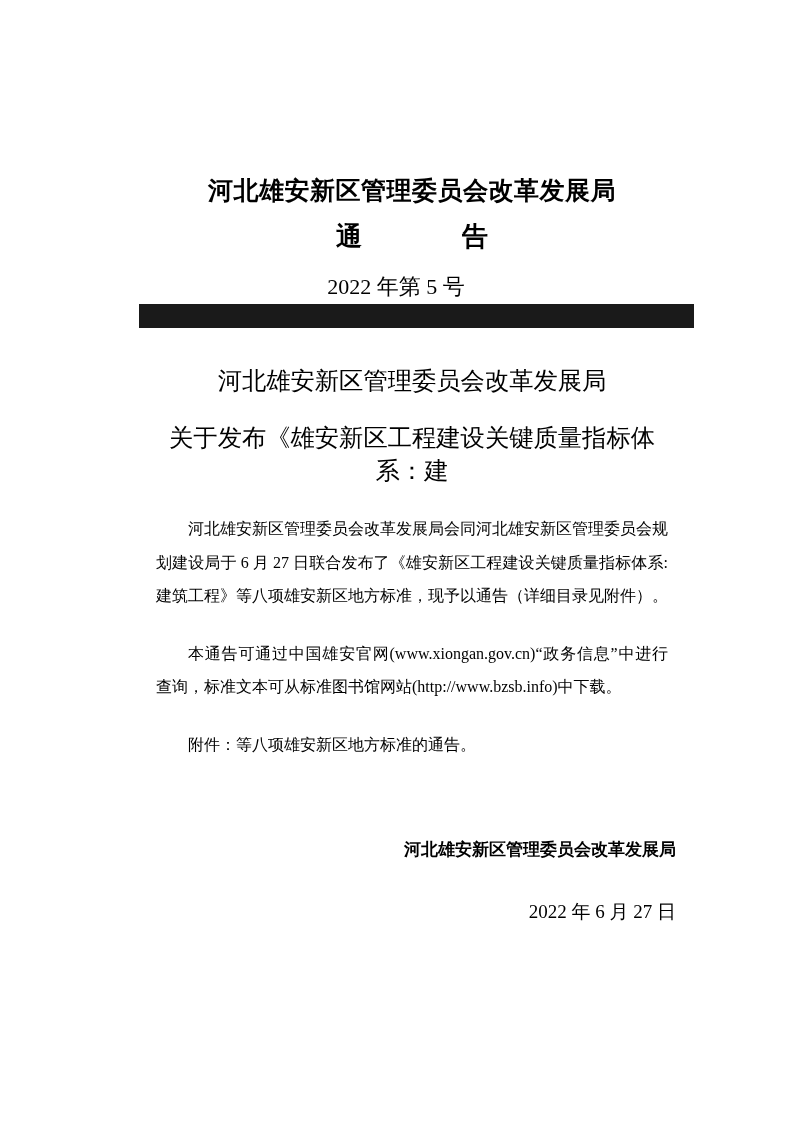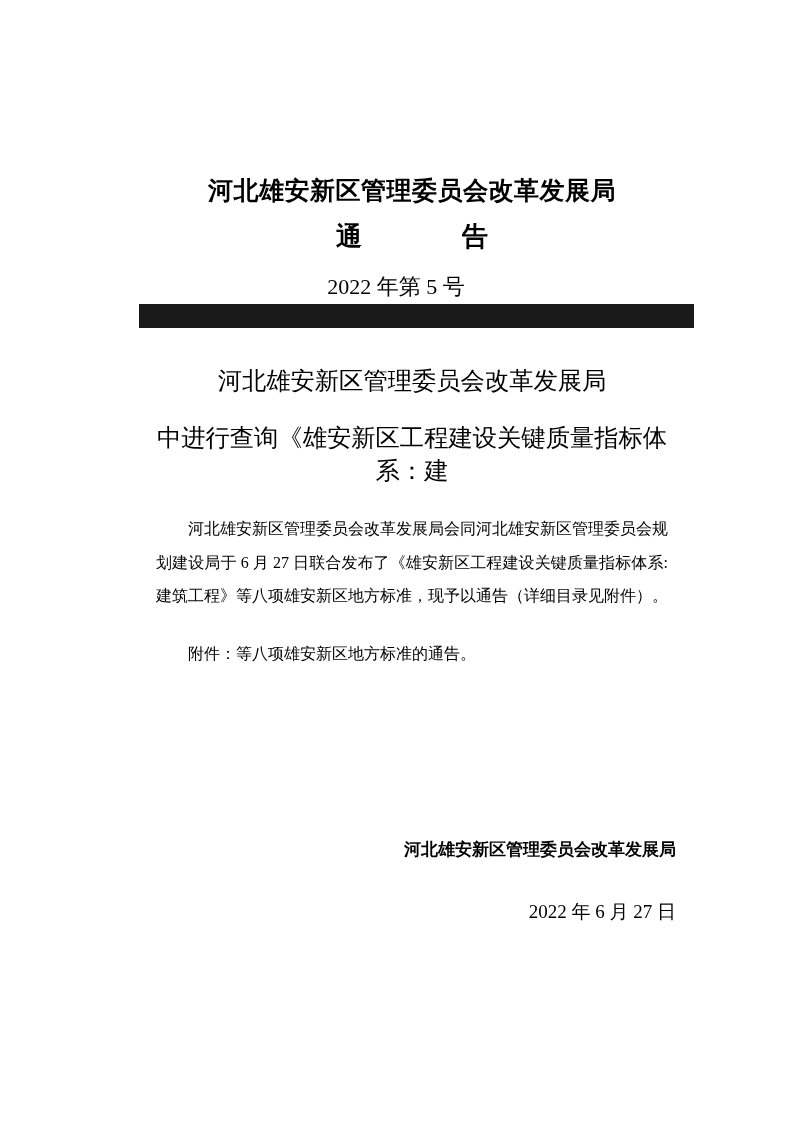--- a/index.html
+++ b/index.html
@@ -108,25 +108,26 @@
     <span>通</span>
     <span>告</span>
   </div>
 
   <div class="doc-number">2022 年第 5 号</div>
 
   <div class="divider"></div>
 
   <div class="notice-title">
     <div>河北雄安新区管理委员会改革发展局</div>
-    <div>中进行查询《雄安新区工程建设关键质量指标体系：建</div>
+    <div>关于发布《雄安新区工程建设关键质量指标体系：建</div>
   </div>
 
   <div class="body-text">
     <p>河北雄安新区管理委员会改革发展局会同河北雄安新区管理委员会规划建设局于 6 月 27 日联合发布了《雄安新区工程建设关键质量指标体系:建筑工程》等八项雄安新区地方标准，现予以通告（详细目录见附件）。</p>
+    <p>本通告可通过中国雄安官网(www.xiongan.gov.cn)“政务信息”中进行查询，标准文本可从标准图书馆网站(http://www.bzsb.info)中下载。</p>
     <p>附件：等八项雄安新区地方标准的通告。</p>
   </div>
 
   <div class="signature">
     <div class="sig-org">河北雄安新区管理委员会改革发展局</div>
     <div class="sig-date">2022 年 6 月 27 日</div>
   </div>
 
 </div>
 

